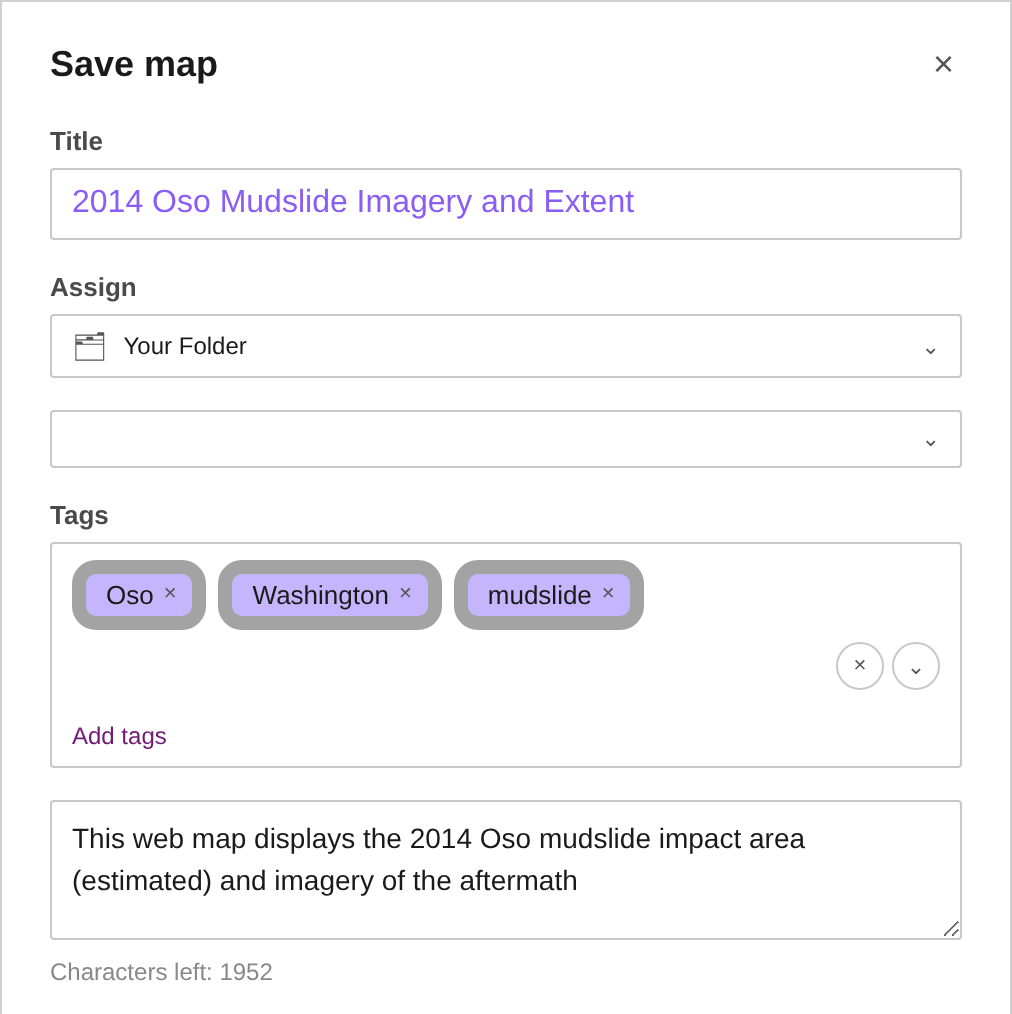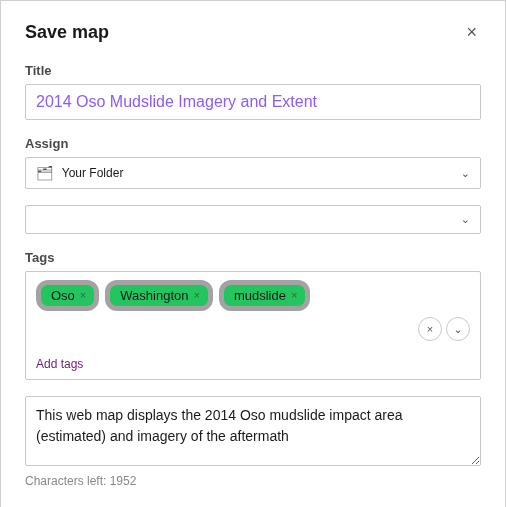--- a/index.html
+++ b/index.html
@@ -118,22 +118,22 @@
       display: flex;
       flex-wrap: wrap;
       gap: 6px;
       align-items: center;
       margin-bottom: 6px;
     }
 
     .tag {
       display: inline-flex;
       align-items: center;
-      background: #22c55e;
-      border: 5px solid #a3a3a3;
+      background: #c4b5fd;
+      border: 7px solid #a3a3a3;
       border-radius: 12px;
       padding: 3px 8px 3px 10px;
       font-size: 13px;
       color: #1a1a1a;
       gap: 5px;
     }
 
     .tag-remove {
       background: none;
       border: none;

